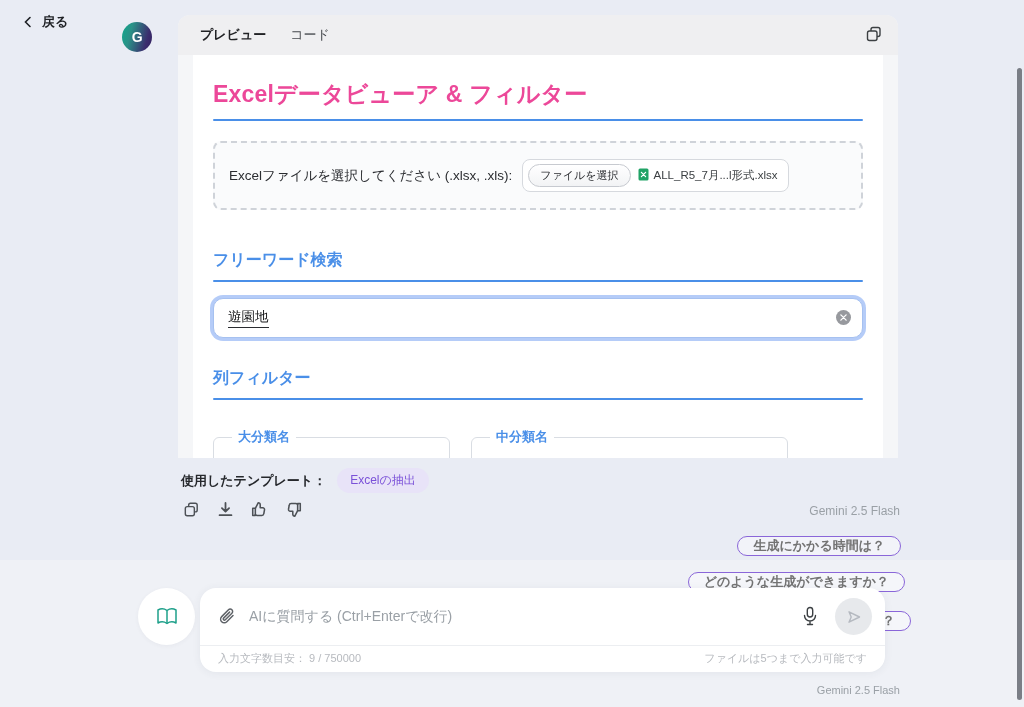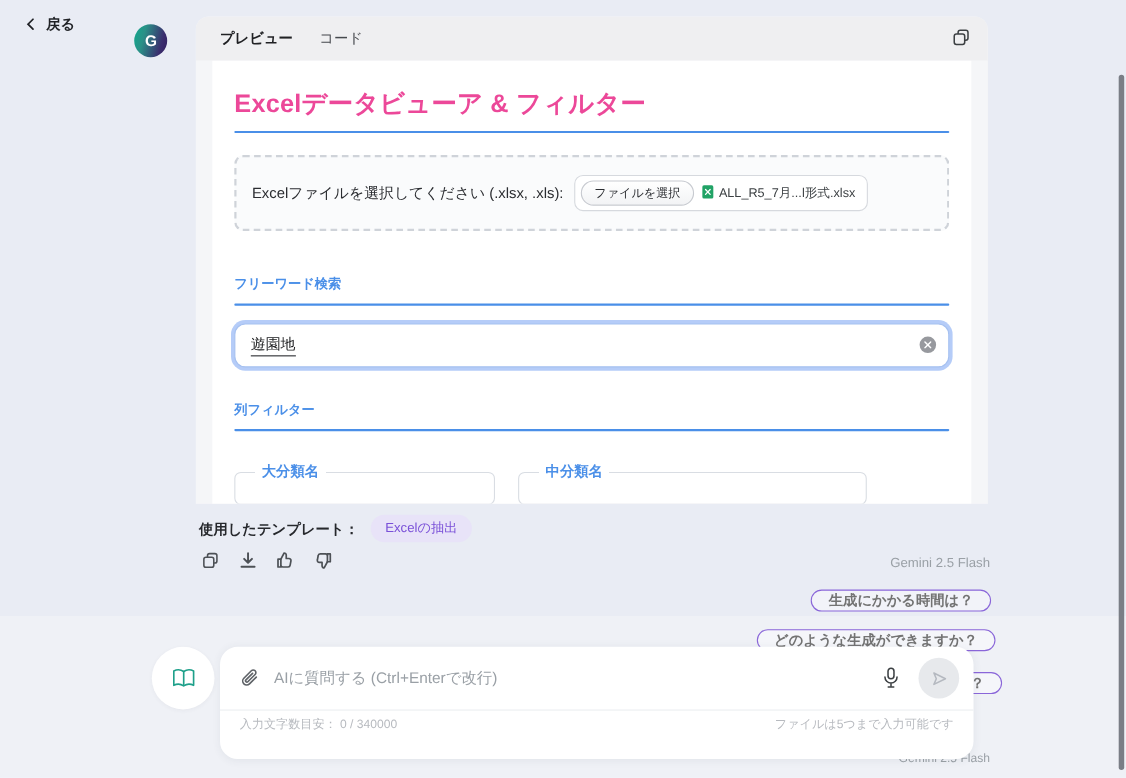--- a/index.html
+++ b/index.html
@@ -38,21 +38,21 @@
 
   .file-box { margin-top:20px; border:2px dashed #cfd3d9; border-radius:8px; background:#fafbfc;
               padding:16px 14px; display:flex; align-items:center; gap:10px; }
   .file-label { font-size:13.5px; color:#2b2d31; }
   .file-chip { display:flex; align-items:center; gap:7px; border:1px solid #d6d9de; border-radius:8px;
                background:#fff; padding:4px 10px 4px 5px; }
   .file-btn { font-size:11px; color:#2b2d31; border:1px solid #c7cad0; border-radius:999px;
               background:linear-gradient(#ffffff,#f2f3f5); padding:3px 11px; cursor:pointer; white-space:nowrap; }
   .file-name { font-size:11.5px; color:#3c4043; display:flex; align-items:flex-start; gap:5px; }
 
-  .h2 { color:#4a8fe8; font-size:12px; font-weight:700; margin-top:40px; }
+  .h2 { color:#4a8fe8; font-size:16px; font-weight:700; margin-top:40px; }
   .h2.second { margin-top:30px; }
   .rule2 { height:2px; background:#4a8fe8; margin-top:9px; border-radius:1px; }
 
   .search-wrap { margin-top:16px; position:relative; }
   .search-input { width:100%; height:40px; background:#fff; border:1.5px solid #a6c1f0; border-radius:10px;
                   box-shadow:0 0 0 3px rgba(92,143,240,.45); display:flex; align-items:center;
                   padding:0 14px; }
   .search-text { font-size:13.5px; color:#17181a; border-bottom:1.5px solid #2a2c30; padding-bottom:1px; }
   .clear-btn { position:absolute; right:12px; top:12px; width:15px; height:15px; border-radius:50%;
                background:#97999e; color:#fff; display:flex; align-items:center; justify-content:center;
@@ -78,21 +78,21 @@
           border-radius:18px; padding:0 15px; background:rgba(252,252,255,.45); cursor:pointer;
           white-space:nowrap; z-index:1; }
   .chip1 { right:123px; top:536px; }
   .chip2 { right:119px; top:572px; }
   .chip3 { right:113px; top:611px; }
 
   
   .book-circle { position:absolute; left:138px; top:588px; width:57px; height:57px; border-radius:50%;
                  background:#fff; display:flex; align-items:center; justify-content:center;
                  color:#1ea08a; z-index:3; cursor:pointer; box-shadow:0 1px 4px rgba(60,64,80,.05); }
-  .input-card { position:absolute; left:200px; top:588px; width:685px; height:102px; background:#fff;
+  .input-card { position:absolute; left:200px; top:588px; width:685px; height:84px; background:#fff;
                 border-radius:16px; box-shadow:0 1px 8px rgba(60,64,80,.07); z-index:3; }
   .card-top { height:57px; display:flex; align-items:center; padding:0 13px 0 18px; gap:13px; }
   .clip-btn { color:#5f6368; cursor:pointer; display:flex; }
   .composer-placeholder { flex:1; font-size:14px; color:#9aa0a6; }
   .mic-btn { color:#3c4043; cursor:pointer; display:flex; margin-right:3px; }
   .send-btn { width:37px; height:37px; border-radius:50%; background:#e7e9ec; color:#b5b9c0;
               display:flex; align-items:center; justify-content:center; cursor:pointer; }
   .card-footer { border-top:1px solid #eceef1; height:26px; display:flex; justify-content:space-between;
                  align-items:center; padding:0 18px; font-size:11px; color:#b7babf; }
   .model-bottom { position:absolute; right:124px; top:684px; font-size:11px; color:#9aa0a6; }
@@ -248,21 +248,21 @@
           <path d="M3.5 9.5 a5.5 5.5 0 0 0 11 0 M9 15 v2.5 M6.5 18.5 h5"></path>
         </svg>
       </span>
       <span class="send-btn">
         <svg width="16" height="16" viewBox="0 0 16 16" fill="none" stroke="#b5b9c0" stroke-width="1.4" stroke-linejoin="round">
           <path d="M3 2.8 L13.5 8 L3 13.2 L5.2 8 Z"></path>
         </svg>
       </span>
     </div>
     <div class="card-footer">
-      <span>入力文字数目安： 0 / 340000</span>
+      <span>入力文字数目安： 9 / 750000</span>
       <span>ファイルは5つまで入力可能です</span>
     </div>
   </div>
 
   <div class="model-bottom">Gemini 2.5 Flash</div>
 
   <div class="scrollbar"></div>
 
 </div>
 

